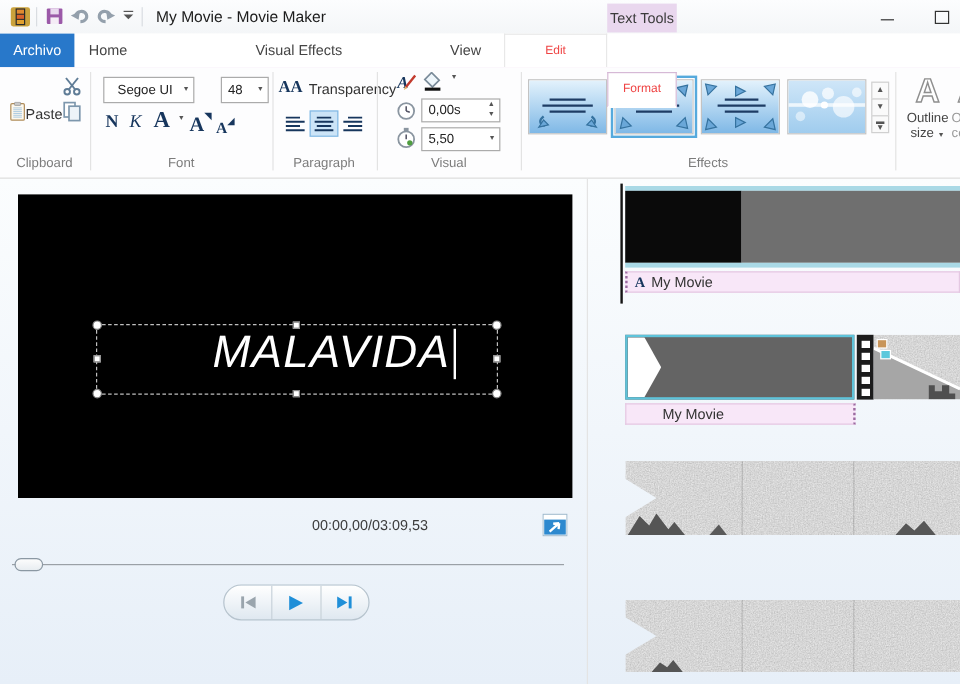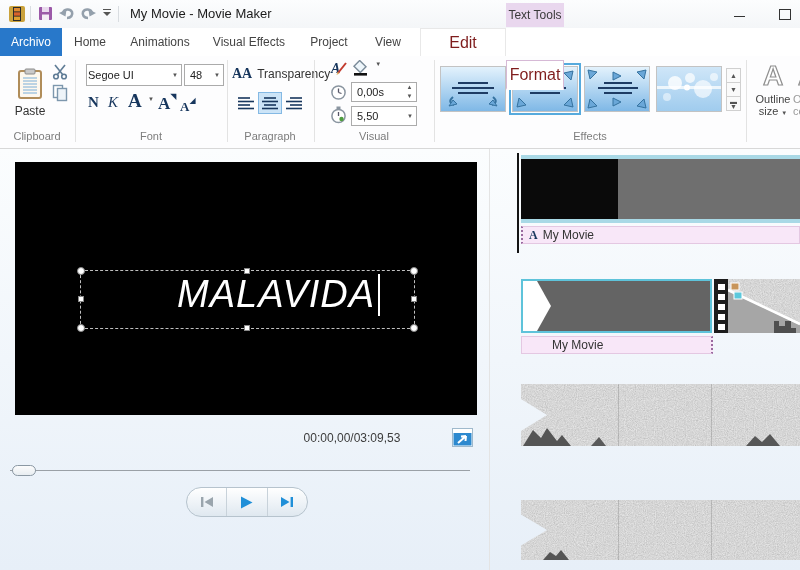--- a/index.html
+++ b/index.html
@@ -10,21 +10,21 @@
   .qat-sep{width:1px;height:16px;background:#d9dde1;}
   .titletext{font-size:13px;color:#1b1b1b;line-height:28px;white-space:nowrap;}
   .winbtn{width:34px;height:20px;text-align:center;color:#333;cursor:default;}
   .min-glyph{display:inline-block;width:11px;height:1px;background:#333;margin-top:12px;}
   .max-glyph{display:inline-block;width:10px;height:9px;border:1px solid #333;margin-top:5px;}
   
   #tabrow{left:0;top:28px;width:800px;height:28px;background:#fff;border-bottom:2px solid #f2d8ee;}
   .tab{height:28px;line-height:28px;text-align:center;color:#444;font-size:12px;}
   .tab.file{background:#2878ca;color:#fff;}
   .ctx-hdr{height:24px;line-height:24px;text-align:center;font-size:12px;color:#3a3a3a;}
-  .ctx-tab{height:28px;line-height:28px;text-align:center;font-size:16px;color:#7f1d1d;background:#fff;border:1px solid #e8e8e8;border-bottom:none;box-sizing:border-box;}
+  .ctx-tab{height:28px;line-height:28px;text-align:center;font-size:10px;color:#ef4444;background:#fff;border:1px solid #e8e8e8;border-bottom:none;box-sizing:border-box;}
   .ctx-tab.active{border:1px solid #d6b9d6;border-bottom:none;background:#fff;margin-top:32px;}
   
   #ribbon{left:0;top:56px;width:800px;height:93px;background:#fdfdfe;border-bottom:1px solid #d8d8d8;box-sizing:border-box;}
   .vsep{width:1px;background:#e3e3e3;top:4px;height:82px;}
   .grouplabel{font-size:11px;color:#7c7c7c;text-align:center;}
   .navy{color:#17365d;}
   .ribbtn{display:flex;align-items:center;justify-content:center;}
   .combo{border:1px solid #ababab;background:#fff;box-sizing:border-box;display:flex;align-items:center;font-size:11px;color:#222;}
   .combo .arrow{margin-left:auto;font-size:6px;color:#555;padding:0 3px;}
   .dd{font-size:6px;color:#555;}
@@ -90,31 +90,29 @@
 
     <div class="abs ctx-hdr" style="left:506px;top:3px;width:58px;background:#e9d7ee">Text Tools</div>
 
     <div class="abs winbtn" style="left:722px;top:4px"><span class="min-glyph"></span></div>
     <div class="abs winbtn" style="left:768px;top:4px"><span class="max-glyph"></span></div>
   </div>
 
   <div class="abs" id="tabrow">
     <div class="abs tab file" style="left:0;width:62px">Archivo</div>
     <div class="abs tab" style="left:62px;width:56px">Home</div>
-    <div class="abs tab" style="left:118px;width:84px">Animations</div>
     <div class="abs tab" style="left:202px;width:94px">Visual Effects</div>
-    <div class="abs tab" style="left:296px;width:66px">Project</div>
     <div class="abs tab" style="left:362px;width:52px">View</div>
     <div class="abs ctx-tab" style="left:420px;top:0;width:86px">Edit</div>
     <div class="abs ctx-tab active" style="left:506px;top:0;width:58px;border-bottom:2px solid #fff;height:30px;z-index:2">Format</div>
   </div>
 
   <div class="abs" id="ribbon">
 
-    <div class="abs ribbtn" style="left:8px;top:4px;width:44px;height:66px;flex-direction:column">
+    <div class="abs ribbtn" style="left:8px;top:4px;width:44px;height:66px;">
       <svg width="26" height="32" viewBox="0 0 26 32">
         <rect x="2" y="3" width="22" height="27" fill="#fdf8ee" stroke="#b08d5a" stroke-width="2" rx="2"></rect>
         <rect x="8" y="1" width="10" height="5" fill="#c9c9c9" stroke="#8a8a8a" rx="1"></rect>
         <g stroke="#9ec3de" stroke-width="1.4">
             <line x1="6" y1="10" x2="20" y2="10"></line>
             <line x1="6" y1="13" x2="20" y2="13"></line>
             <line x1="6" y1="16" x2="20" y2="16"></line>
             <line x1="6" y1="19" x2="20" y2="19"></line>
             <line x1="6" y1="22" x2="20" y2="22"></line>
             <line x1="6" y1="25" x2="20" y2="25"></line>
@@ -130,21 +128,21 @@
           <circle cx="12" cy="12.5" r="2.3"></circle>
         </g>
     </svg>
     <svg class="abs" style="left:52px;top:28px" width="16" height="18" viewBox="0 0 16 18">
       <rect x="1.5" y="1.5" width="9" height="12" fill="#fff" stroke="#7d97ad" stroke-width="1.4"></rect>
       <rect x="5.5" y="4.5" width="9" height="12" fill="#eef4f9" stroke="#7d97ad" stroke-width="1.4"></rect>
     </svg>
     <div class="abs grouplabel" style="left:0;top:74px;width:74px">Clipboard</div>
     <div class="abs vsep" style="left:75px"></div>
 
-    <div class="abs combo" style="left:86px;top:8px;width:96px;height:22px;padding-left:1px">
+    <div class="abs combo" style="left:86px;top:8px;width:76px;height:22px;padding-left:11px">
       <span>Segoe UI</span>
         <span class="arrow">▼</span>
     </div>
     <div class="abs combo" style="left:184px;top:8px;width:40px;height:22px;padding-left:5px">
       <span>48</span>
         <span class="arrow">▼</span>
     </div>
     <div class="abs navy" style="left:88px;top:38px;font-family:'Liberation Serif',serif;font-weight:bold;font-size:15px">N</div>
     <div class="abs navy" style="left:108px;top:38px;font-family:'Liberation Serif',serif;font-style:italic;font-size:15px">K</div>
     <div class="abs" style="left:128px;top:34px">
@@ -355,21 +353,21 @@
         <div class="abs handle sq" style="left:163px;top:-3px"></div>
         <div class="abs handle circ" style="right:-4px;top:-4px"></div>
         <div class="abs handle sq" style="left:-3px;top:25px"></div>
         <div class="abs handle sq" style="right:-3px;top:25px"></div>
         <div class="abs handle circ" style="left:-4px;bottom:-4px"></div>
         <div class="abs handle sq" style="left:163px;bottom:-3px"></div>
         <div class="abs handle circ" style="right:-4px;bottom:-4px"></div>
       </div>
     </div>
 
-    <div class="abs" id="timecode" style="left:260px;top:282px;width:184px;text-align:center">00:00,00/03:09,53</div>
+    <div class="abs" id="timecode" style="left:260px;top:282px;width:184px;text-align:left">00:00,00/03:09,53</div>
     <svg class="abs" style="left:452px;top:279px" width="21" height="19" viewBox="0 0 21 19">
       <rect x="0.5" y="0.5" width="20" height="18" fill="#fff" stroke="#9fb9cc"></rect>
       <rect x="1.5" y="5" width="18" height="12.5" fill="#2d89cf"></rect>
       <path d="M6 15 L14 8 M14 8 l-5 0.5 M14 8 l-0.5 5" stroke="#fff" stroke-width="2" fill="none"></path>
     </svg>
 
     <div class="abs" id="slidertrack" style="left:10px;top:321px;width:460px"></div>
     <div class="abs" id="sliderthumb" style="left:12px;top:316px"></div>
 
     <div class="abs" id="transport" style="left:186px;top:338px">

